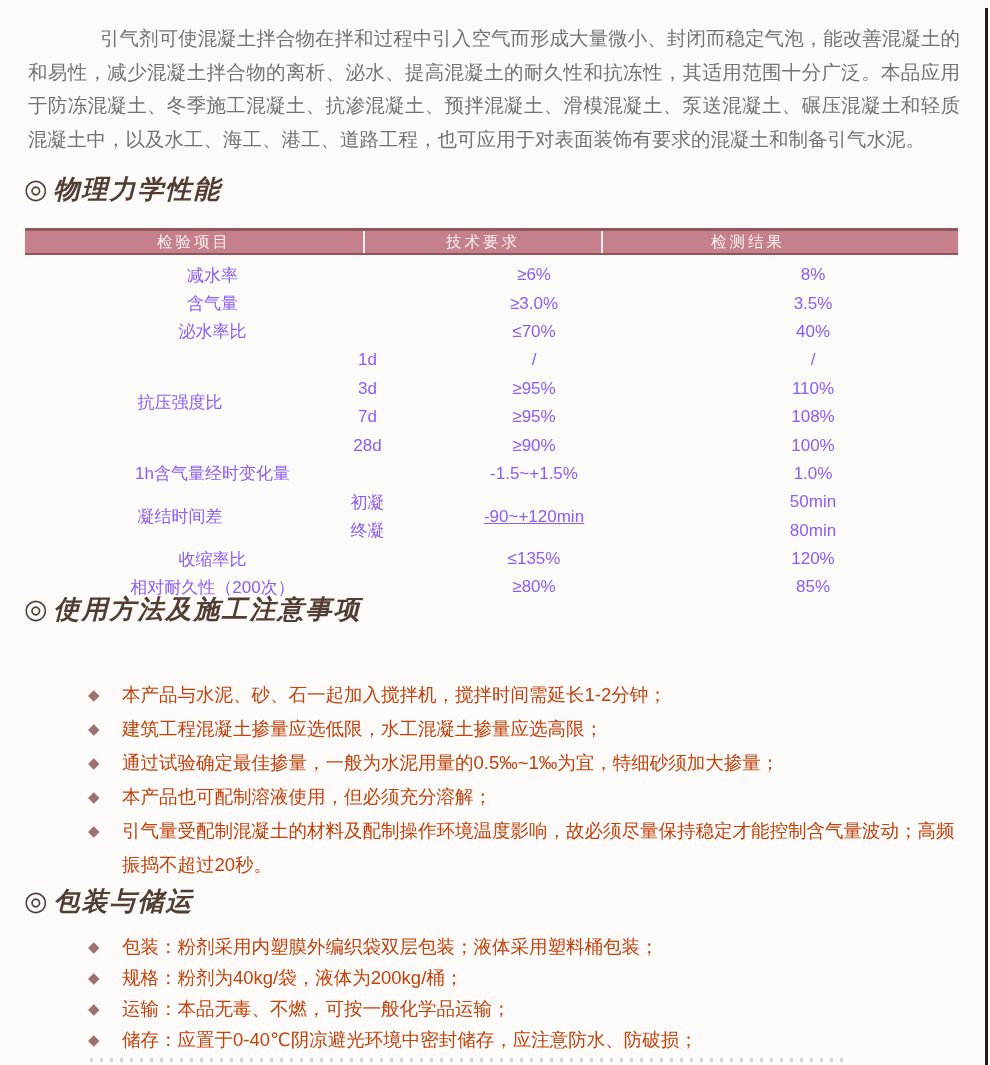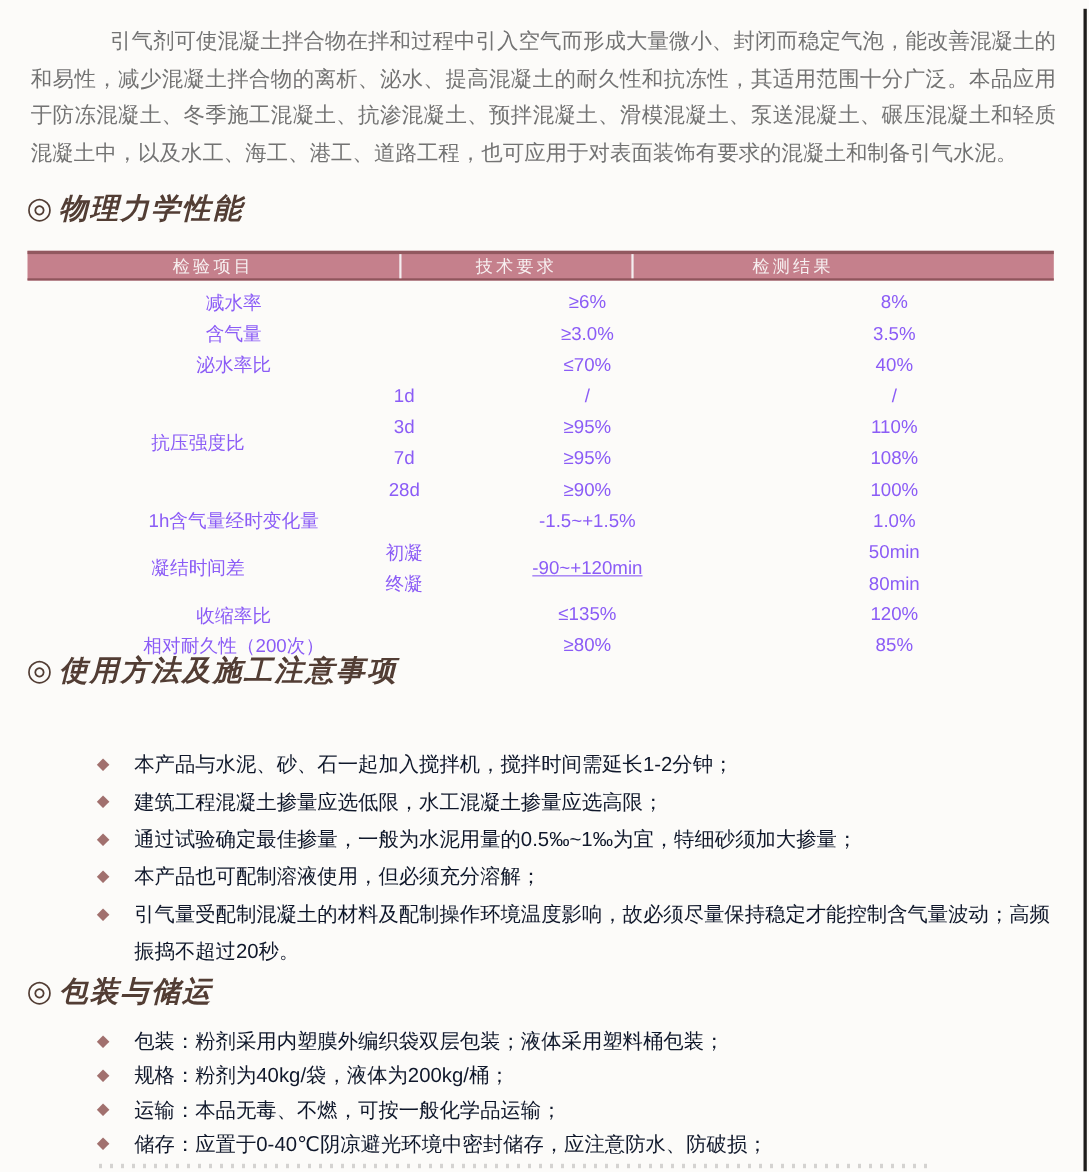--- a/index.html
+++ b/index.html
@@ -39,21 +39,21 @@
     display: flex; height: 27px;
     background: var(--accent, #c5808c);
     border-top: 3px solid #91585f;
     border-bottom: 2px solid #8f555c;
   }
   .thead .hc {
     display: flex; align-items: center; justify-content: center;
     color: #f7f0f1; font-size: 15.5px; letter-spacing: 3px;
   }
   .thead .hc:nth-child(1) { width: 340px; border-right: 2px solid #f4eef0; }
-  .thead .hc:nth-child(2) { width: 211px; border-right: 2px solid #f4eef0; }
+  .thead .hc:nth-child(2) { width: 238px; border-right: 2px solid #f4eef0; }
   .thead .hc:nth-child(3) { width: 290px; }
   .tbody { padding-top: 6px; font-size: 17px; color: #8b5cf6; }
   .trow { display: flex; }
   .trow .c1 { width: 375px; }
   .trow .c2 { width: 268px; }
   .trow .c3 { width: 290px; }
   .cell { display: flex; align-items: center; justify-content: center; height: var(--rh); }
   .stack > div { display: flex; align-items: center; justify-content: center; height: var(--rh); }
   .c1.split { display: flex; }
   .glabel { width: 310px; display: flex; align-items: center; justify-content: center; }
@@ -62,21 +62,21 @@
 
   
   .blist { position: absolute; left: 88px; width: 880px; }
   #usage-list   { top: 678px;  line-height: 34px; font-size: 18.5px; }
   #packing-list { top: 931px;  line-height: 31px; font-size: 18.5px; }
   .bitem { display: flex; align-items: flex-start; }
   .bullet {
     flex: 0 0 14px; color: var(--bullet, #a1706e);
     font-size: 15px; margin-right: 20px;
   }
-  .btext { flex: 1; text-align: left; color: #0f172a; }
+  .btext { flex: 1; text-align: left; color: #c2410c; }
 
   .cutoff-line {
     position: absolute; left: 90px; top: 1058px; width: 760px; height: 4px;
     background: repeating-linear-gradient(90deg, #b4b2b0 0 3px, transparent 3px 10px);
     opacity: 0.55;
   }
 </style>
 </head>
 <body style="--accent: #c5808c; --heading: #523d34; --bullet: #a1706e;">
 

